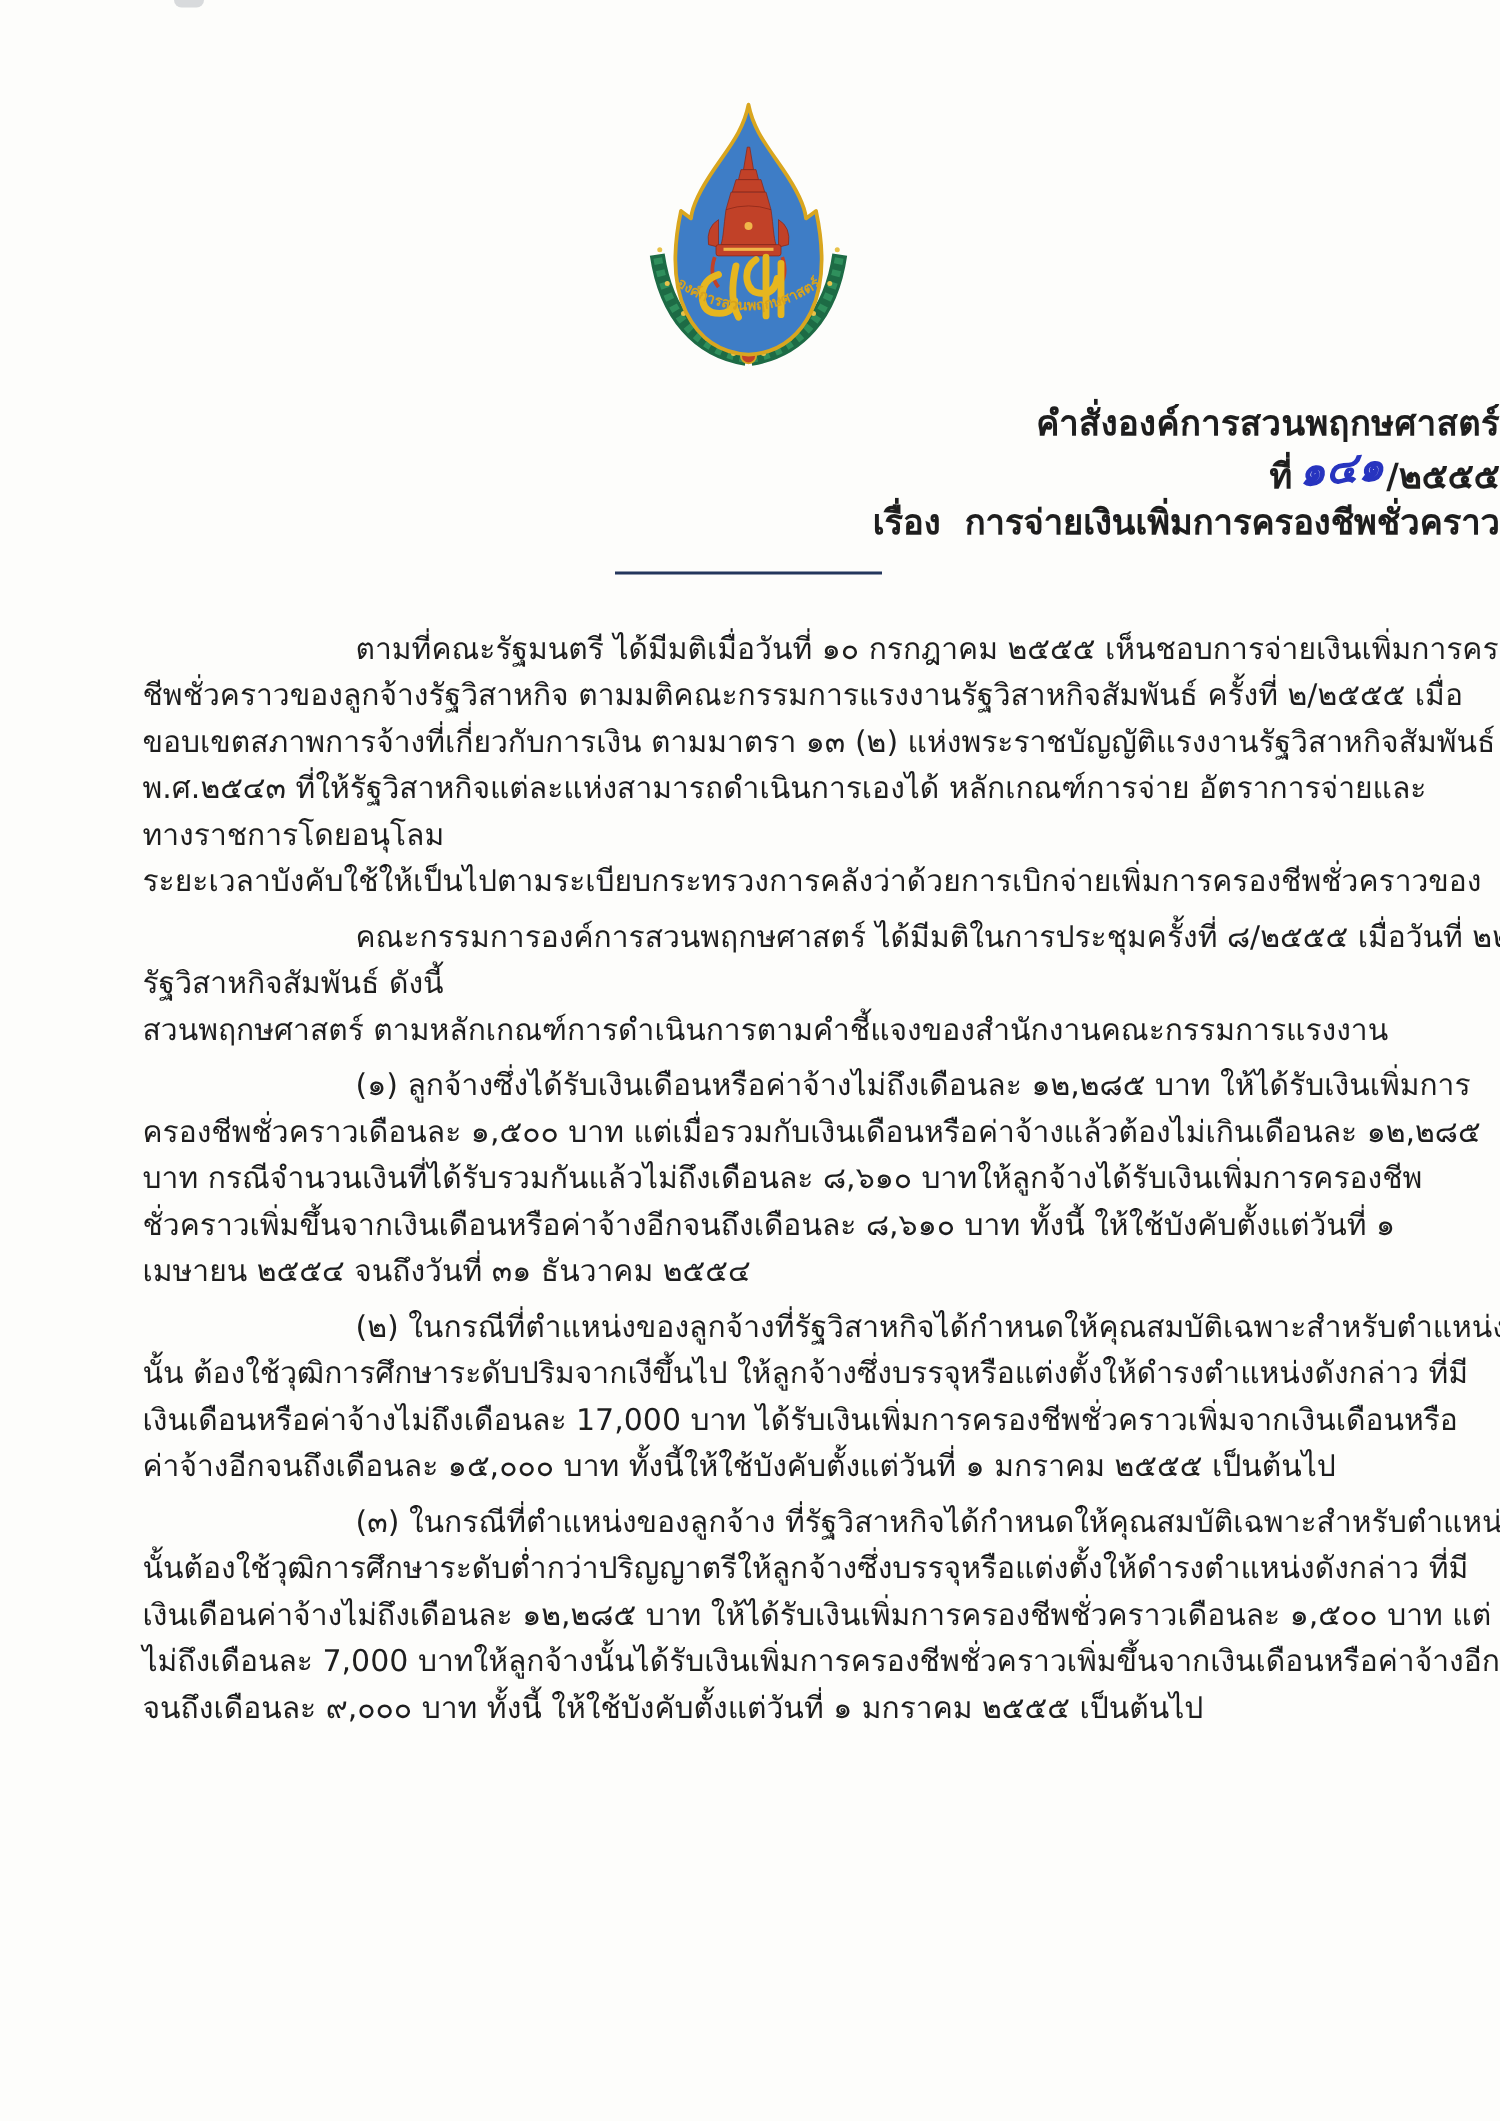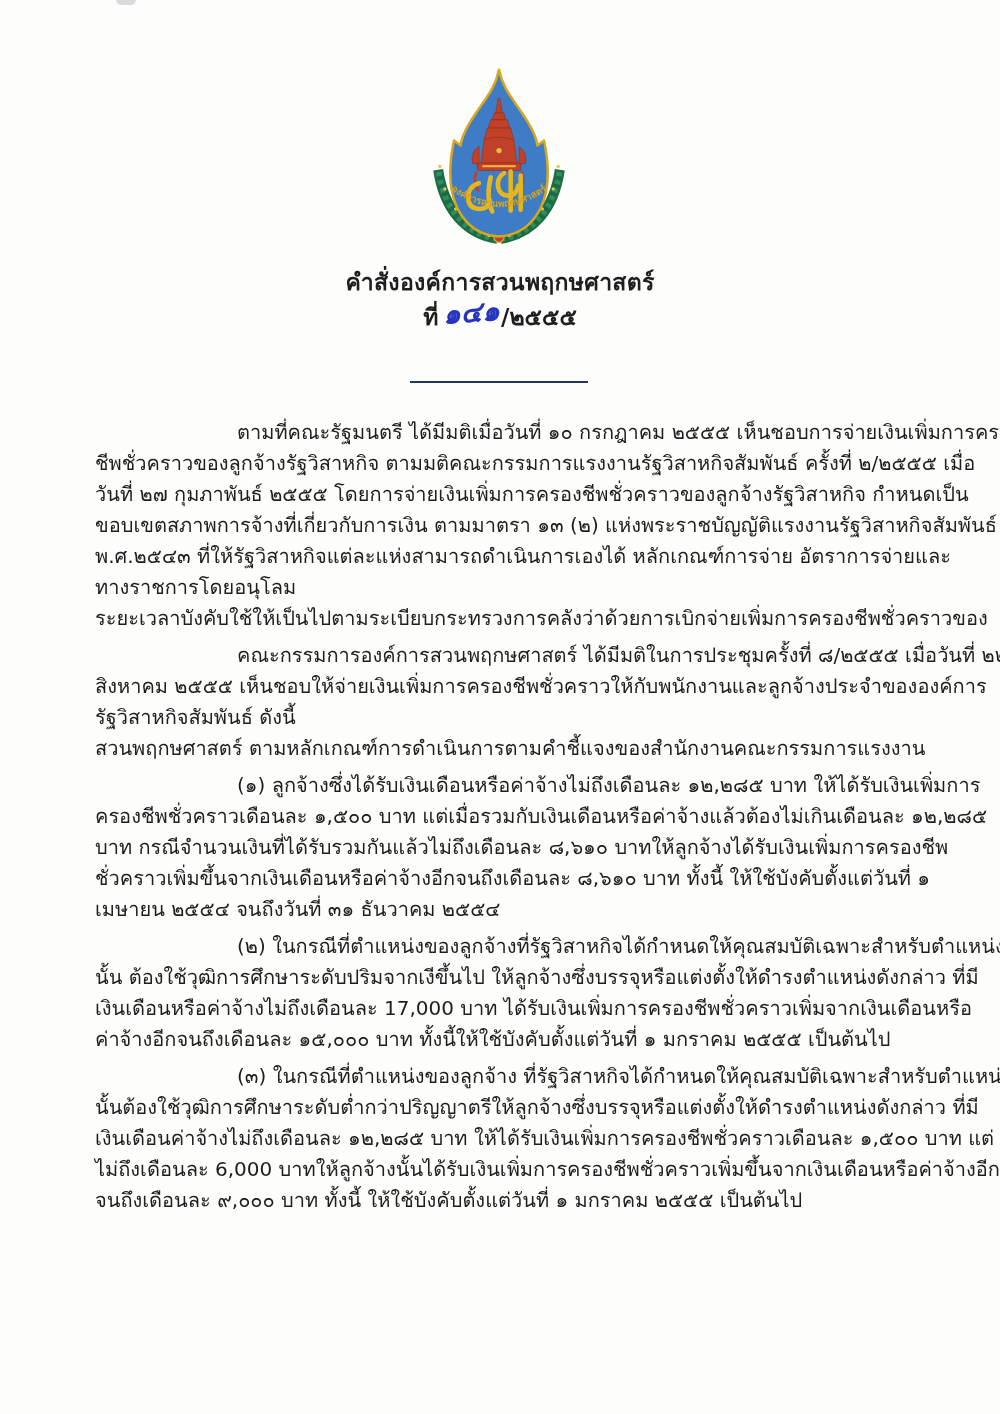--- a/index.html
+++ b/index.html
@@ -7,21 +7,21 @@
     position:relative; width:1000px; height:1414px; margin:0 auto;
     background:#fdfdfb;
     font-family:"DejaVu Sans","Liberation Sans",sans-serif;
     color:#1e1e1e; overflow:hidden;
   }
   .scan-mark {
     position:absolute; left:116px; top:0; width:20px; height:5px;
     background:#b9bdc2; border-radius:0 0 6px 6px; opacity:.55;
   }
   .seal { position:absolute; left:424px; top:66px; width:150px; height:180px; }
-  .hdr { position:absolute; left:0; width:100%; text-align:center; font-weight:bold; }
+  .hdr { position:absolute; left:0; width:100%; text-align:right; font-weight:bold; }
   .title   { top:264px; font-size:23px; letter-spacing:.3px; }
   .docno   { top:293px; font-size:23px; }
   .docno .hand {
     display:inline-block; color:#2734bf; font-size:28px; font-weight:600;
     font-style:italic; transform:rotate(-4deg) translateY(-3px); margin:0 1px 0 5px;
   }
   .subject { top:330px; font-size:23px; }
   .subject .lbl { margin-right:16px; }
   .rule { position:absolute; top:381px; left:410px; width:178px; height:2px; background:#24365c; }
   .body { position:absolute; left:95px; top:417px; width:812px; font-size:20px; }
@@ -89,38 +89,39 @@
       <textPath href="#sealArc" startOffset="50%" text-anchor="middle">องค์การสวนพฤกษศาสตร์</textPath>
     </text>
   </svg>
 
   <div class="hdr title">คำสั่งองค์การสวนพฤกษศาสตร์</div>
 
   <div class="hdr docno">
     <span>ที่</span><span class="hand">๑๔๑</span><span>/๒๕๕๕</span>
   </div>
 
+  <div class="hdr subject">
+    <span class="lbl">เรื่อง</span><span>การจ่ายเงินเพิ่มการครองชีพชั่วคราว</span>
+  </div>
 
   <div class="rule"></div>
 
   <div class="body">
 
     <div class="para">
       <div class="ln ind">ตามที่คณะรัฐมนตรี ได้มีมติเมื่อวันที่ ๑๐ กรกฎาคม ๒๕๕๕ เห็นชอบการจ่ายเงินเพิ่มการครอง</div>
       <div class="ln">ชีพชั่วคราวของลูกจ้างรัฐวิสาหกิจ ตามมติคณะกรรมการแรงงานรัฐวิสาหกิจสัมพันธ์ ครั้งที่ ๒/๒๕๕๕  เมื่อ</div>
-      <div class="ln">วันที่ ๒๗ กุมภาพันธ์ ๒๕๕๕  โดยการจ่ายเงินเพิ่มการครองชีพชั่วคราวของลูกจ้างรัฐวิสาหกิจ กำหนดเป็น</div>
       <div class="ln">ขอบเขตสภาพการจ้างที่เกี่ยวกับการเงิน ตามมาตรา ๑๓ (๒) แห่งพระราชบัญญัติแรงงานรัฐวิสาหกิจสัมพันธ์</div>
       <div class="ln">พ.ศ.๒๕๔๓  ที่ให้รัฐวิสาหกิจแต่ละแห่งสามารถดำเนินการเองได้   หลักเกณฑ์การจ่าย อัตราการจ่ายและ</div>
       <div class="ln fin">ทางราชการโดยอนุโลม</div>
       <div class="ln">ระยะเวลาบังคับใช้ให้เป็นไปตามระเบียบกระทรวงการคลังว่าด้วยการเบิกจ่ายเพิ่มการครองชีพชั่วคราวของ</div>
     </div>
 
     <div class="para">
       <div class="ln ind">คณะกรรมการองค์การสวนพฤกษศาสตร์ ได้มีมติในการประชุมครั้งที่ ๘/๒๕๕๕ เมื่อวันที่ ๒๒</div>
-      <div class="ln">สิงหาคม ๒๕๕๕ เห็นชอบให้จ่ายเงินเพิ่มการครองชีพชั่วคราวให้กับพนักงานและลูกจ้างประจำขององค์การ</div>
       <div class="ln fin">รัฐวิสาหกิจสัมพันธ์ ดังนี้</div>
       <div class="ln">สวนพฤกษศาสตร์ ตามหลักเกณฑ์การดำเนินการตามคำชี้แจงของสำนักงานคณะกรรมการแรงงาน</div>
     </div>
 
     <div class="para">
       <div class="ln ind">(๑)  ลูกจ้างซึ่งได้รับเงินเดือนหรือค่าจ้างไม่ถึงเดือนละ ๑๒,๒๘๕ บาท ให้ได้รับเงินเพิ่มการ</div>
       <div class="ln">ครองชีพชั่วคราวเดือนละ ๑,๕๐๐ บาท แต่เมื่อรวมกับเงินเดือนหรือค่าจ้างแล้วต้องไม่เกินเดือนละ ๑๒,๒๘๕</div>
       <div class="ln">บาท  กรณีจำนวนเงินที่ได้รับรวมกันแล้วไม่ถึงเดือนละ ๘,๖๑๐ บาทให้ลูกจ้างได้รับเงินเพิ่มการครองชีพ</div>
       <div class="ln">ชั่วคราวเพิ่มขึ้นจากเงินเดือนหรือค่าจ้างอีกจนถึงเดือนละ ๘,๖๑๐ บาท ทั้งนี้ ให้ใช้บังคับตั้งแต่วันที่ ๑</div>
       <div class="ln fin">เมษายน ๒๕๕๔ จนถึงวันที่  ๓๑ ธันวาคม ๒๕๕๔</div>
@@ -130,18 +131,18 @@
       <div class="ln ind">(๒)  ในกรณีที่ตำแหน่งของลูกจ้างที่รัฐวิสาหกิจได้กำหนดให้คุณสมบัติเฉพาะสำหรับตำแหน่ง</div>
       <div class="ln">นั้น ต้องใช้วุฒิการศึกษาระดับปริมจากเงีขึ้นไป ให้ลูกจ้างซึ่งบรรจุหรือแต่งตั้งให้ดำรงตำแหน่งดังกล่าว ที่มี</div>
       <div class="ln">เงินเดือนหรือค่าจ้างไม่ถึงเดือนละ 17,000  บาท ได้รับเงินเพิ่มการครองชีพชั่วคราวเพิ่มจากเงินเดือนหรือ</div>
       <div class="ln fin">ค่าจ้างอีกจนถึงเดือนละ ๑๕,๐๐๐ บาท ทั้งนี้ให้ใช้บังคับตั้งแต่วันที่ ๑ มกราคม ๒๕๕๕ เป็นต้นไป</div>
     </div>
 
     <div class="para">
       <div class="ln ind">(๓)  ในกรณีที่ตำแหน่งของลูกจ้าง ที่รัฐวิสาหกิจได้กำหนดให้คุณสมบัติเฉพาะสำหรับตำแหน่ง</div>
       <div class="ln">นั้นต้องใช้วุฒิการศึกษาระดับต่ำกว่าปริญญาตรีให้ลูกจ้างซึ่งบรรจุหรือแต่งตั้งให้ดำรงตำแหน่งดังกล่าว ที่มี</div>
       <div class="ln">เงินเดือนค่าจ้างไม่ถึงเดือนละ ๑๒,๒๘๕ บาท ให้ได้รับเงินเพิ่มการครองชีพชั่วคราวเดือนละ ๑,๕๐๐ บาท แต่</div>
-      <div class="ln">ไม่ถึงเดือนละ 6,000 บาทให้ลูกจ้างนั้นได้รับเงินเพิ่มการครองชีพชั่วคราวเพิ่มขึ้นจากเงินเดือนหรือค่าจ้างอีก</div>
+      <div class="ln">ไม่ถึงเดือนละ 7,000 บาทให้ลูกจ้างนั้นได้รับเงินเพิ่มการครองชีพชั่วคราวเพิ่มขึ้นจากเงินเดือนหรือค่าจ้างอีก</div>
       <div class="ln fin">จนถึงเดือนละ ๙,๐๐๐ บาท ทั้งนี้ ให้ใช้บังคับตั้งแต่วันที่ ๑ มกราคม ๒๕๕๕ เป็นต้นไป</div>
     </div>
 
   </div>
 </div>
 
 </body></html>

